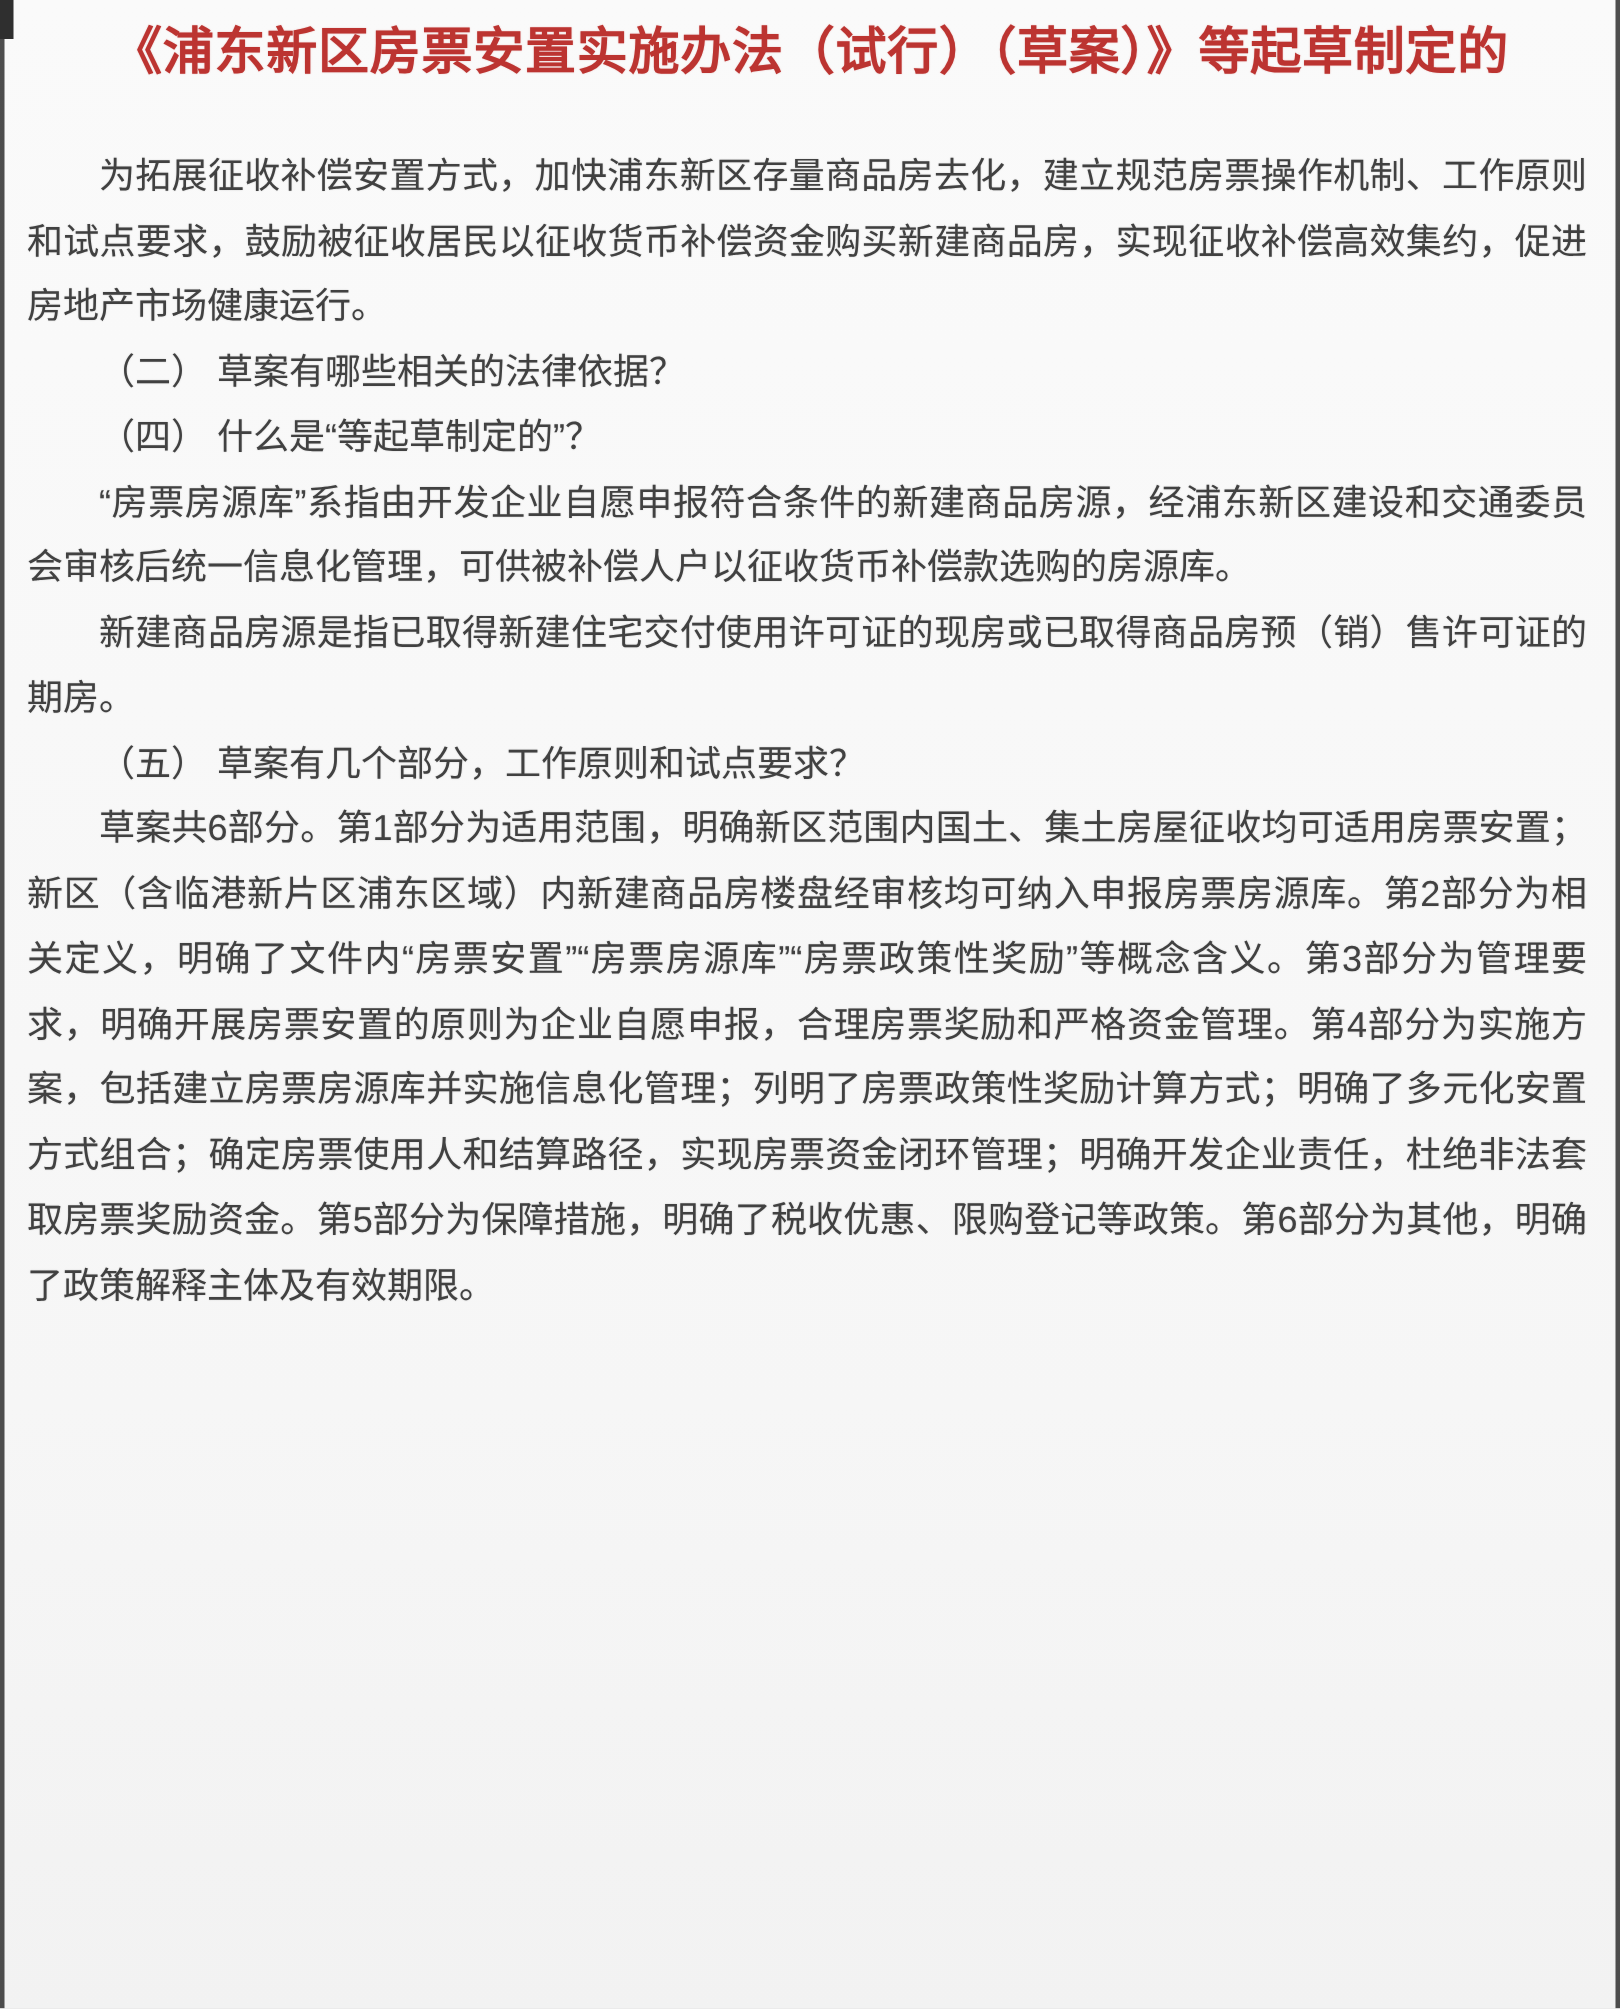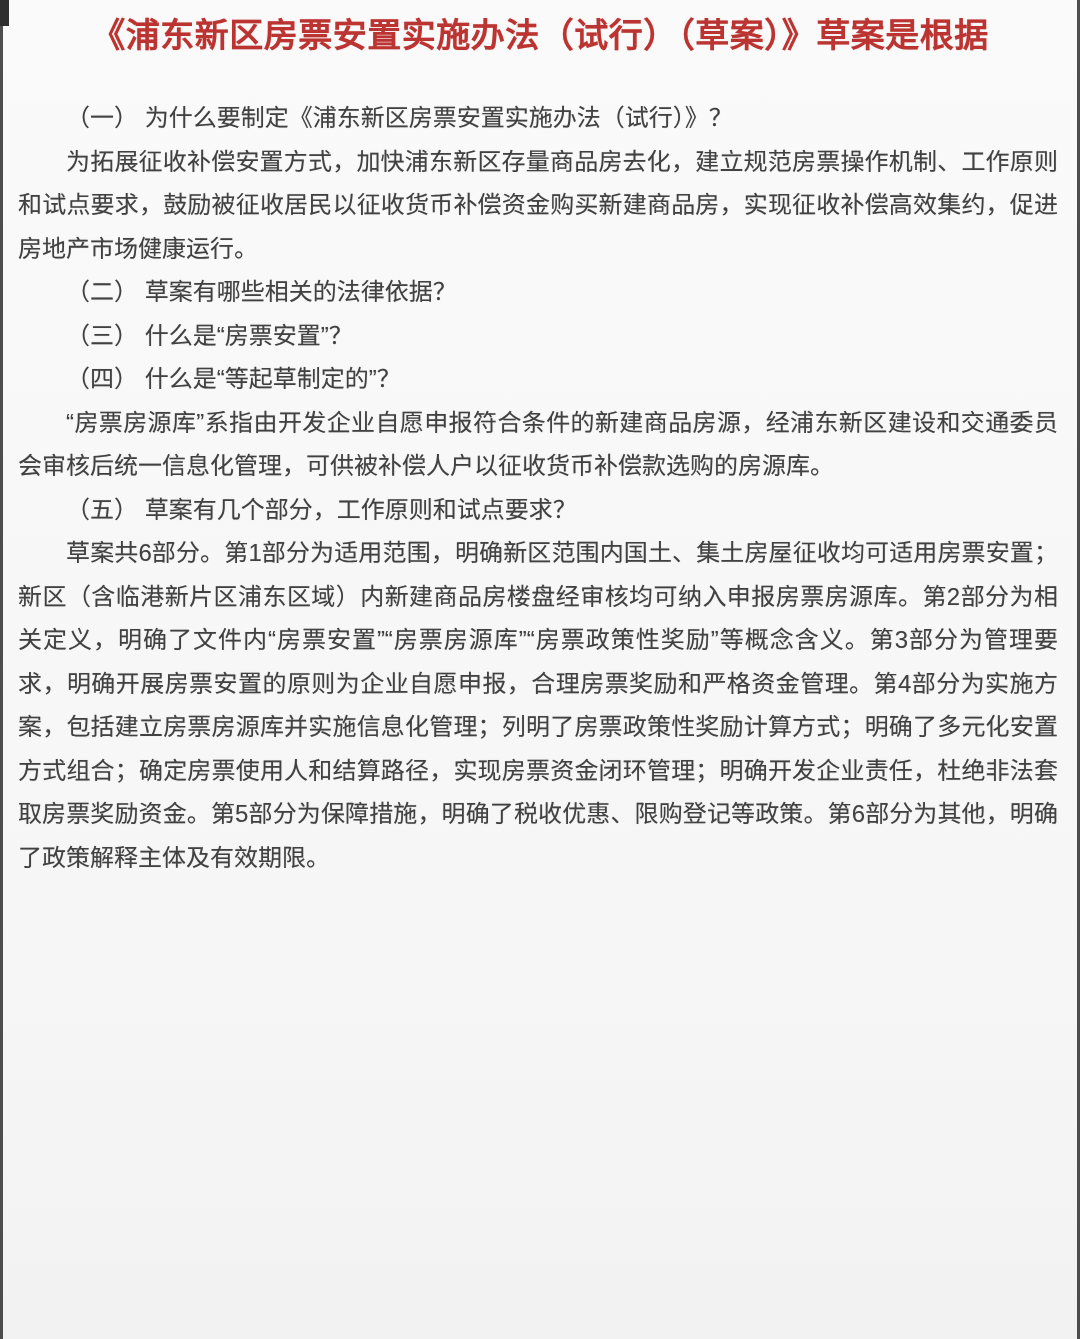--- a/index.html
+++ b/index.html
@@ -60,29 +60,28 @@
   }
 </style>
 </head>
 <body>
 
 <div class="page">
   <div class="edge edge-left"></div>
   <div class="edge edge-right"></div>
   <div class="corner-mark"></div>
 
-  <h1 class="title">《浦东新区房票安置实施办法（试行）（草案）》草案是根据</h1>
+  <h1 class="title">《浦东新区房票安置实施办法（试行）（草案）》等起草制定的</h1>
 
   <div class="body">
-    <p class="heading">（一） 为什么要制定《浦东新区房票安置实施办法（试行）》？</p>
     <p class="para">为拓展征收补偿安置方式，加快浦东新区存量商品房去化，建立规范房票操作机制、工作原则和试点要求，鼓励被征收居民以征收货币补偿资金购买新建商品房，实现征收补偿高效集约，促进房地产市场健康运行。</p>
 
     <p class="heading">（二） 草案有哪些相关的法律依据？</p>
 
-    <p class="heading">（三） 什么是“房票安置”？</p>
 
     <p class="heading">（四） 什么是“等起草制定的”？</p>
     <p class="para">“房票房源库”系指由开发企业自愿申报符合条件的新建商品房源，经浦东新区建设和交通委员会审核后统一信息化管理，可供被补偿人户以征收货币补偿款选购的房源库。</p>
+    <p class="para">新建商品房源是指已取得新建住宅交付使用许可证的现房或已取得商品房预（销）售许可证的期房。</p>
 
     <p class="heading">（五） 草案有几个部分，工作原则和试点要求？</p>
     <p class="para">草案共6部分。第1部分为适用范围，明确新区范围内国土、集土房屋征收均可适用房票安置；新区（含临港新片区浦东区域）内新建商品房楼盘经审核均可纳入申报房票房源库。第2部分为相关定义，明确了文件内“房票安置”“房票房源库”“房票政策性奖励”等概念含义。第3部分为管理要求，明确开展房票安置的原则为企业自愿申报，合理房票奖励和严格资金管理。第4部分为实施方案，包括建立房票房源库并实施信息化管理；列明了房票政策性奖励计算方式；明确了多元化安置方式组合；确定房票使用人和结算路径，实现房票资金闭环管理；明确开发企业责任，杜绝非法套取房票奖励资金。第5部分为保障措施，明确了税收优惠、限购登记等政策。第6部分为其他，明确了政策解释主体及有效期限。</p>
   </div>
 </div>
 
 </body></html>

